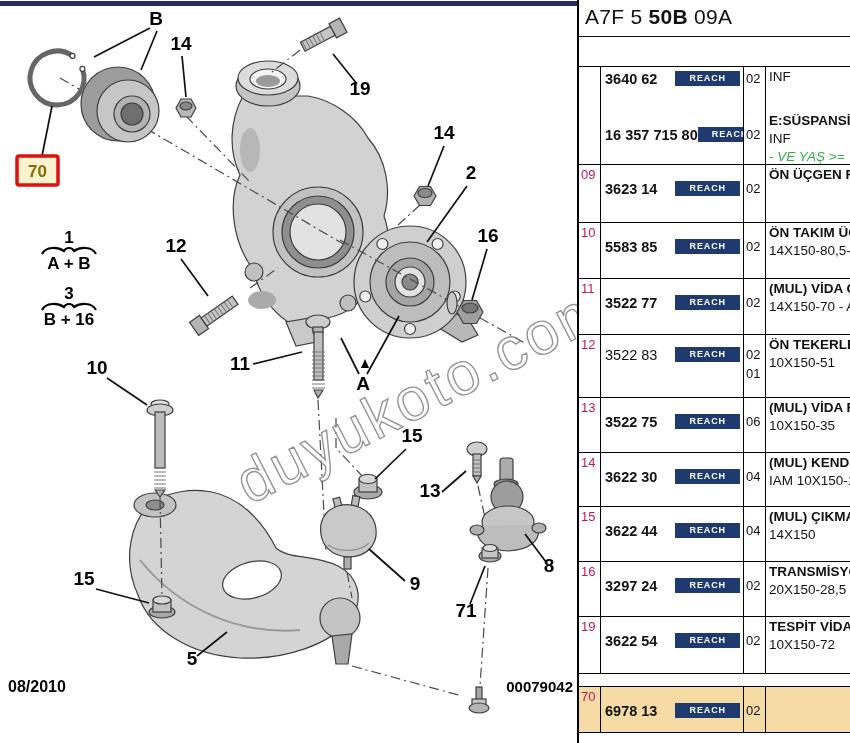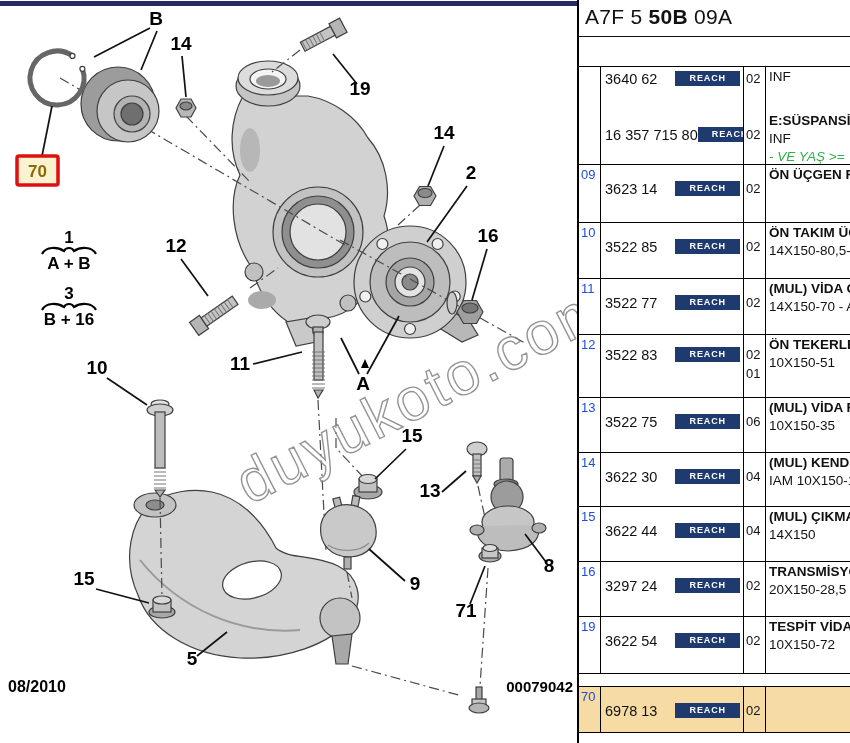--- a/index.html
+++ b/index.html
@@ -11,33 +11,33 @@
   .hdr{height:31px;border-bottom:1.5px solid #111;font-size:21px;padding:5px 0 0 6px;
        letter-spacing:.3px;white-space:nowrap}
   .hdr .hseg{margin-right:6px}
   .hdr .b{font-weight:bold}
   #rows{position:absolute;top:66px;left:0;right:0;border-top:1.5px solid #000;border-bottom:1.5px solid #000}
   .trow{display:flex;box-sizing:border-box;overflow:hidden}
   .bt{border-top:1.5px solid #000}
   .hl{background:#F6DCA4}
   .spacer{box-sizing:border-box}
   .c-ref{width:22px;border-right:1.2px solid #000;font-size:13px;padding:2px 0 0 2px;
-       box-sizing:border-box;color:#1d4ed8;flex:none}
+       box-sizing:border-box;color:#be185d;flex:none}
   .c-part{width:143px;border-right:1.2px solid #000;box-sizing:border-box;padding-left:4px;
        overflow:hidden;flex:none}
   .c-qty{width:22px;border-right:1.2px solid #000;box-sizing:border-box;font-size:13px;
        padding-left:2px;flex:none}
   .c-qty div{line-height:19px}
   .c-desc{flex:1;overflow:hidden;white-space:nowrap;padding:1px 0 0 3px;font-size:13.5px}
   .dl{line-height:18px}
   .dl.b{font-weight:bold}
   .dl.n{font-weight:normal}
   .dl.g{color:#2FAE49;font-style:italic}
   .pl{display:flex;align-items:center;height:19px}
-  .pnum{font-weight:normal;font-size:14.5px;white-space:nowrap}
+  .pnum{font-weight:bold;font-size:14.5px;white-space:nowrap}
   .pnum.it{font-weight:normal}
   .reach{margin-left:auto;margin-right:3px;background:#1E3A6E;color:#fff;font-weight:bold;
        font-size:9px;letter-spacing:.9px;padding:3px 14px;line-height:1;flex:none}
   .p2{font-weight:bold;font-style:italic;font-size:14.5px;text-align:right;padding-right:1px;
        line-height:19px;white-space:nowrap}
   svg text{font-family:"Liberation Sans",sans-serif}
   .lbl{font-weight:bold;font-size:19px;fill:#000;text-anchor:middle}
   .lbl-grp{font-weight:bold;font-size:17px;fill:#000;text-anchor:middle}
   .ldr{stroke:#111;stroke-width:1.7;fill:none}
   .cl{stroke:#4a4a4a;stroke-width:1.2;fill:none;stroke-dasharray:10 4 2 4}
@@ -336,21 +336,21 @@
           </div>
           <div class="c-desc">
             <div class="dl b">ÖN ÜÇGEN R</div>
           </div>
         </div>
         <div class="trow bt" style="height: 56px;">
           <div class="c-ref">10</div>
           <div class="c-part">
             <div style="height: 14px;"></div>
             <div class="pl">
-              <span class="pnum">3522 85</span>
+              <span class="pnum">5583 85</span>
               <span class="reach">REACH</span>
             </div>
           </div>
           <div class="c-qty" style="padding-top: 14px;">
             <div>02</div>
           </div>
           <div class="c-desc">
             <div class="dl b">ÖN TAKIM ÜÇ</div>
             <div class="dl n">14X150-80,5-</div>
           </div>

